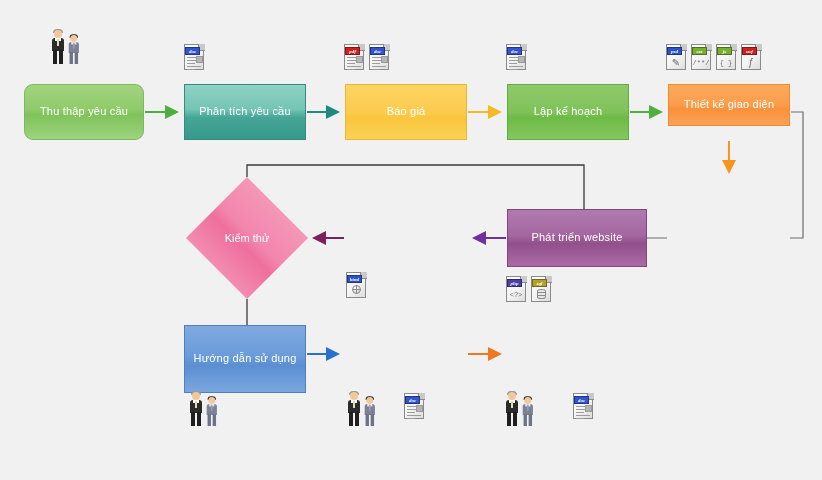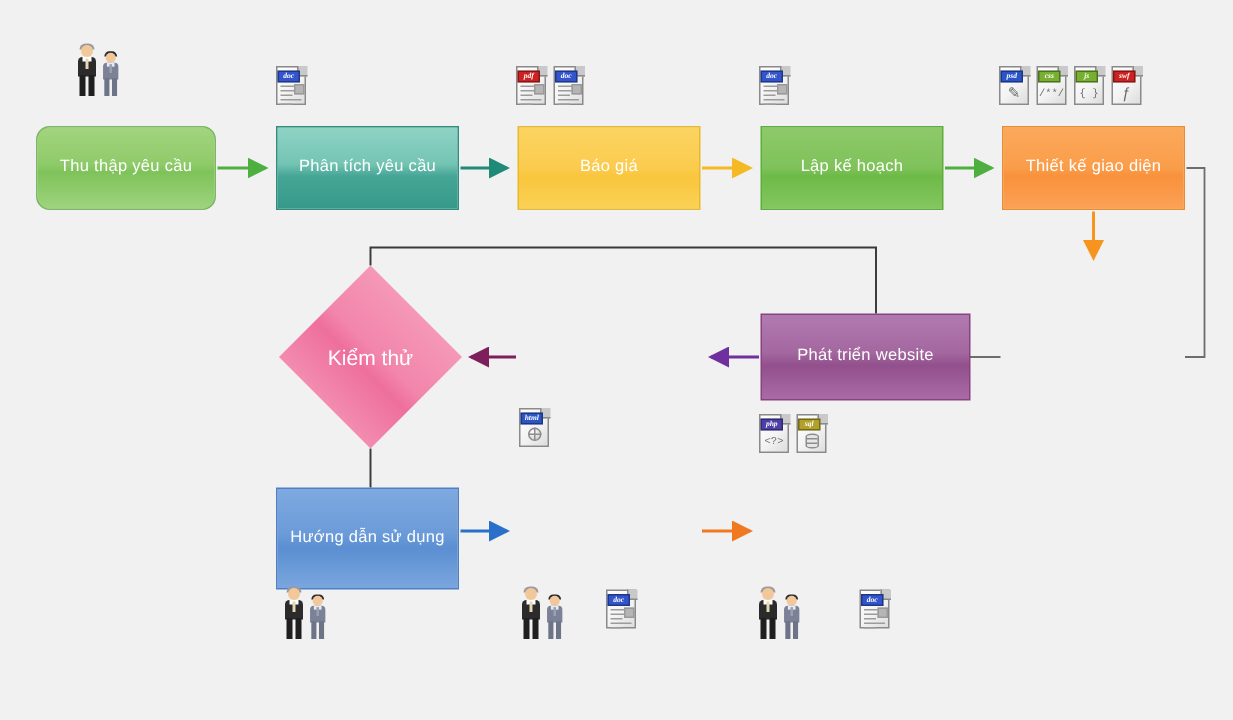--- a/index.html
+++ b/index.html
@@ -79,21 +79,21 @@
     position: absolute;
     z-index: 4;
   }
   .diamond .dshape {
     position: absolute; left: 0; top: 0; width: 100%; height: 100%;
     transform: rotate(45deg) scale(.7071);
   }
   .diamond .dtext {
     position: absolute; left: 0; top: 0; width: 100%; height: 100%;
     display: flex; align-items: center; justify-content: center;
-    color: #fff; font-size: 14px; z-index: 2; pointer-events: none;
+    color: #fff; font-size: 11px; z-index: 2; pointer-events: none;
   }
   .d-pink .dshape {
     background: linear-gradient(180deg,#f598b8 0%,#f285ab 45%,#ee6f9c 60%,#f38cb0 100%);
   }
   .d-red .dshape {
     background: linear-gradient(180deg,#ef6258 0%,#ea4f45 45%,#e43a30 60%,#ef5a50 100%);
   }
 
   
   .icons { position: absolute; display: flex; gap: 3px; align-items: flex-end; z-index: 5; }
@@ -274,21 +274,21 @@
   </div>
 
   <div class="node n-yellow" style="left:345px; top:84px; width:122px; height:56px;">
     <span class="lbl">Báo giá</span>
   </div>
 
   <div class="node n-green-flat" style="left:507px; top:84px; width:122px; height:56px;">
     <span class="lbl">Lập kế hoạch</span>
   </div>
 
-  <div class="node n-orange" style="left:668px; top:84px; width:122px; height:56px;">
+  <div class="node n-orange" style="left:668px; top:84px; width:122px; height:42px;">
     <span class="lbl">Thiết kế giao diện</span>
   </div>
 
 
   <div class="node n-purple" style="left:507px; top:209px; width:140px; height:58px;">
     <span class="lbl">Phát triển website</span>
   </div>
 
 
   <div class="diamond d-pink" style="left:186px; top:177px; width:122px; height:122px;">

